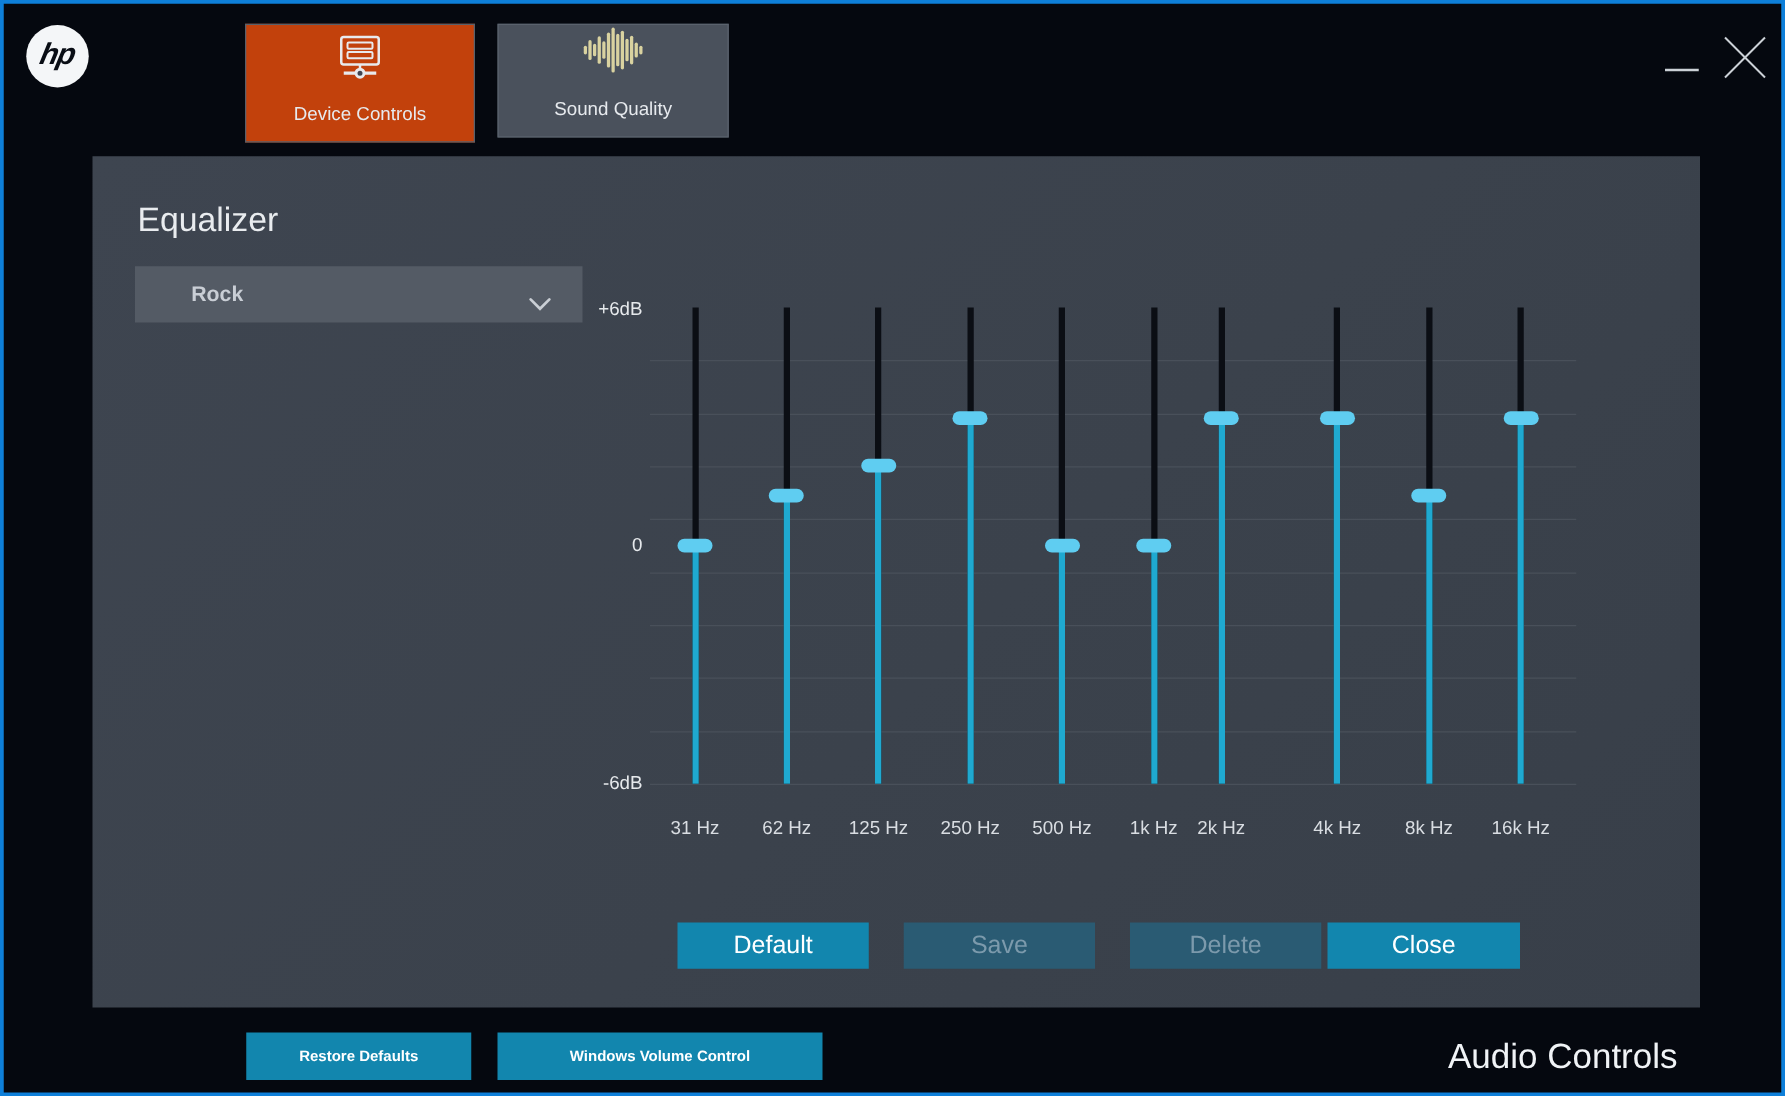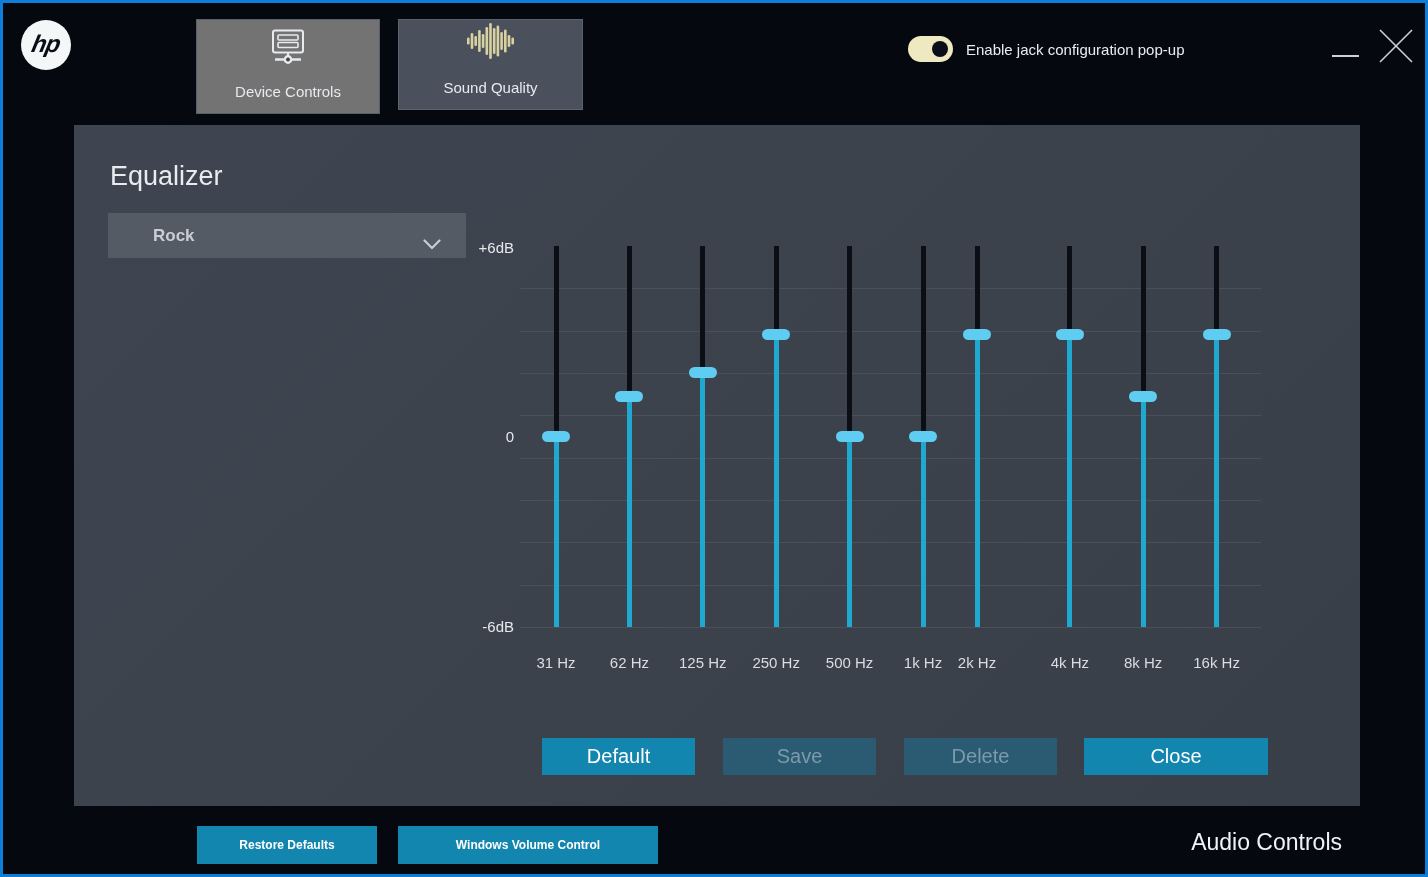--- a/index.html
+++ b/index.html
@@ -26,21 +26,21 @@
     color: #090d15; transform: skewX(-12deg); letter-spacing: -1px;
     padding-bottom: 2px;
   }
 
   .tab {
     position: absolute; top: 16px;
     display: flex; flex-direction: column; align-items: center; justify-content: flex-end;
     padding-bottom: 13px; gap: 14px;
     cursor: pointer;
   }
-  .tab-device { left: 193px; width: 184px; height: 95px; background: #737373; border: 1px solid #58606b; }
+  .tab-device { left: 193px; width: 184px; height: 95px; background: #c2410c; border: 1px solid #58606b; }
   .tab-sound  { left: 395px; width: 185px; height: 91px; background: #4a515c; border: 1px solid #5a626d; }
   .tab-label { font-size: 15px; color: #e7eaee; }
 
   .toggle-group { position: absolute; left: 905px; top: 33px; display: flex; align-items: center; }
   .toggle {
     position: relative; width: 45px; height: 26px; border-radius: 13px;
     background: #eee9c0; cursor: pointer;
   }
   .toggle .knob {
     position: absolute; top: 5px; width: 16px; height: 16px; border-radius: 50%;
@@ -100,33 +100,33 @@
   
   .action-btn {
     position: absolute; top: 613px; height: 37px; border: none;
     background: #1286ae; color: #ffffff; font-size: 20px;
     font-family: "Liberation Sans", sans-serif; cursor: pointer;
   }
   .action-btn.disabled { background: #2a5b73; color: #7c9aac; cursor: default; }
   .btn-default { left: 468px; width: 153px; }
   .btn-save    { left: 649px; width: 153px; }
   .btn-delete  { left: 830px; width: 153px; }
-  .btn-close   { left: 1010px; width: 184px; }
+  .btn-close   { left: 988px; width: 154px; }
 
   
   .footer-btn {
     position: absolute; top: 823px; height: 38px; border: none;
     background: #1286ae; color: #ffffff; font-size: 12px; font-weight: 600;
     font-family: "Liberation Sans", sans-serif; cursor: pointer;
   }
   .btn-restore { left: 194px; width: 180px; }
   .btn-winvol  { left: 395px; width: 260px; }
   .app-title {
     position: absolute; right: 83px; top: 826px;
-    font-size: 23px; color: #f0f3f6;
+    font-size: 28px; color: #f0f3f6;
   }
 </style>
 </head>
 <body>
 
 <div class="window">
 
   <div class="hp-logo">
     <span>hp</span>
   </div>
@@ -161,26 +161,20 @@
           <rect x="34.3" y="11" width="2.6" height="18" rx="1.3"></rect>
           <rect x="38" y="8.5" width="2.6" height="23" rx="1.3"></rect>
           <rect x="41.7" y="14" width="2.6" height="12" rx="1.3"></rect>
           <rect x="45.4" y="16.5" width="2.6" height="7" rx="1.3"></rect>
         </g>
       </svg>
     </span>
     <span class="tab-label">Sound Quality</span>
   </div>
 
-  <div class="toggle-group">
-    <div class="toggle on" id="jack-toggle">
-      <div class="knob"></div>
-    </div>
-    <span class="toggle-label">Enable jack configuration pop-up</span>
-  </div>
 
   <div class="min-btn">
     <div class="bar"></div>
   </div>
   <div class="close-btn">
     <svg width="42" height="42" viewBox="0 0 42 42">
       <line x1="5" y1="5" x2="37" y2="37" stroke="#ccd1d7" stroke-width="1.6"></line>
       <line x1="37" y1="5" x2="5" y2="37" stroke="#ccd1d7" stroke-width="1.6"></line>
     </svg>
   </div>

